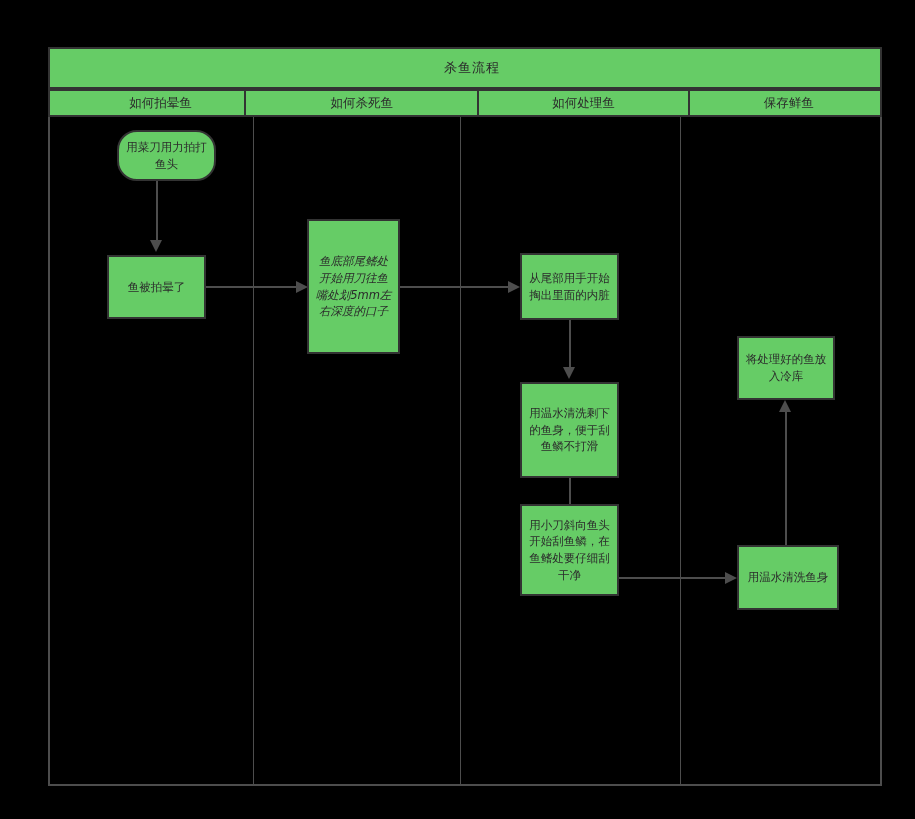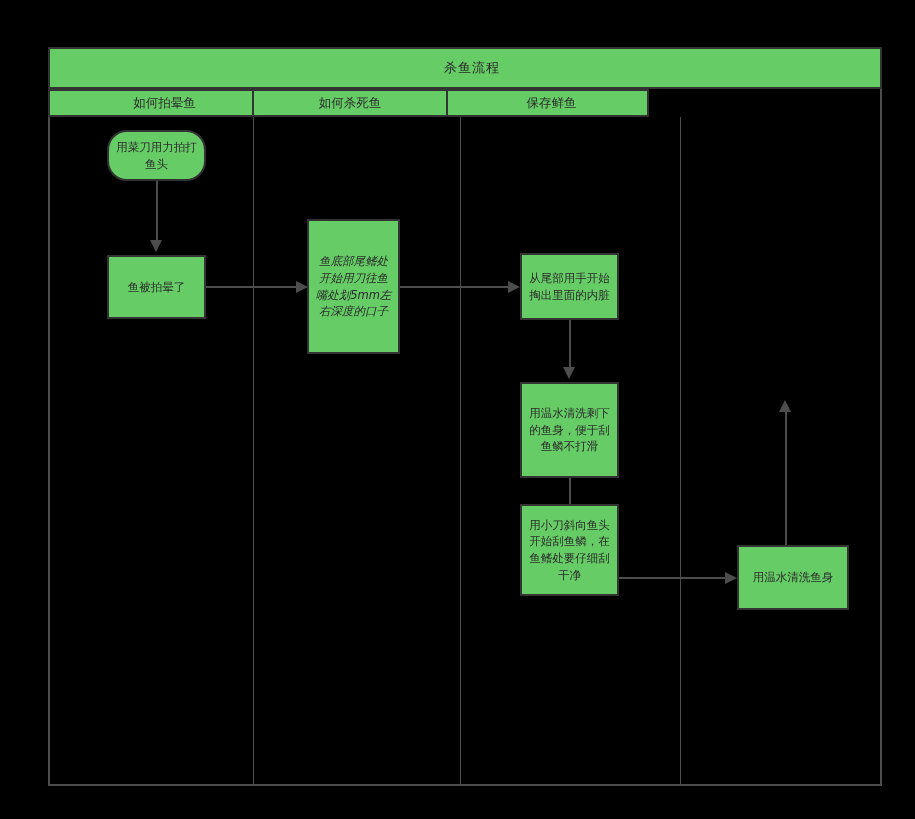--- a/index.html
+++ b/index.html
@@ -138,33 +138,36 @@
   <div id="lane-frame"></div>
 
   <div id="title-bar">
     <span class="title-text">杀鱼流程</span>
   </div>
 
   <div id="lane-header-row">
     <div class="lane-header first" style="width:205px;">
       <span>如何拍晕鱼</span>
     </div>
-    <div class="lane-header" style="width:194px;">
+    <div class="lane-header" style="width:244px;">
       <span>如何杀死鱼</span>
+    </div>
+    <div class="lane-header" style="width:220px;">
+      <span>如何处理鱼</span>
     </div>
     <div class="lane-header last" style="width:202px;padding-left:8px;">
       <span>保存鲜鱼</span>
     </div>
   </div>
 
   <div class="lane-divider" style="left:253px;"></div>
   <div class="lane-divider" style="left:460px;"></div>
   <div class="lane-divider" style="left:680px;"></div>
 
-  <div class="node rounded" style="left:107px; top:130px; width:99px; height:51px;">
+  <div class="node rounded" style="left:117px; top:130px; width:99px; height:51px;">
     <span class="node-text">用菜刀用力拍打鱼头</span>
   </div>
 
   <div class="conn-line conn-v" style="left:156px; top:181px; height:62px;"></div>
   <div class="arrow arrow-down" style="left:150px; top:240px;"></div>
 
   <div class="node" style="left:107px; top:255px; width:99px; height:64px;align-items:center;">
     <span class="node-text">鱼被拍晕了</span>
   </div>
 
@@ -192,21 +195,24 @@
   <div class="conn-line conn-v" style="left:569px; top:478px; height:50px;"></div>
   <div class="arrow arrow-down" style="left:563px; top:525px;"></div>
 
   <div class="node" style="left:520px; top:504px; width:99px; height:92px;">
     <span class="node-text">用小刀斜向鱼头开始刮鱼鳞，在鱼鳍处要仔细刮干净</span>
   </div>
 
   <div class="conn-line conn-h" style="left:619px; top:577px; width:110px;"></div>
   <div class="arrow arrow-right" style="left:725px; top:572px;"></div>
 
-  <div class="node" style="left:737px; top:545px; width:112px; height:65px;">
+  <div class="node" style="left:737px; top:545px; width:102px; height:65px;">
     <span class="node-text">用温水清洗鱼身</span>
   </div>
 
   <div class="conn-line conn-v" style="left:785px; top:412px; height:133px;"></div>
   <div class="arrow arrow-up" style="left:779px; top:400px;"></div>
 
+  <div class="node" style="left:737px; top:336px; width:98px; height:64px;">
+    <span class="node-text">将处理好的鱼放入冷库</span>
+  </div>
 
 </div>
 
 </body></html>

